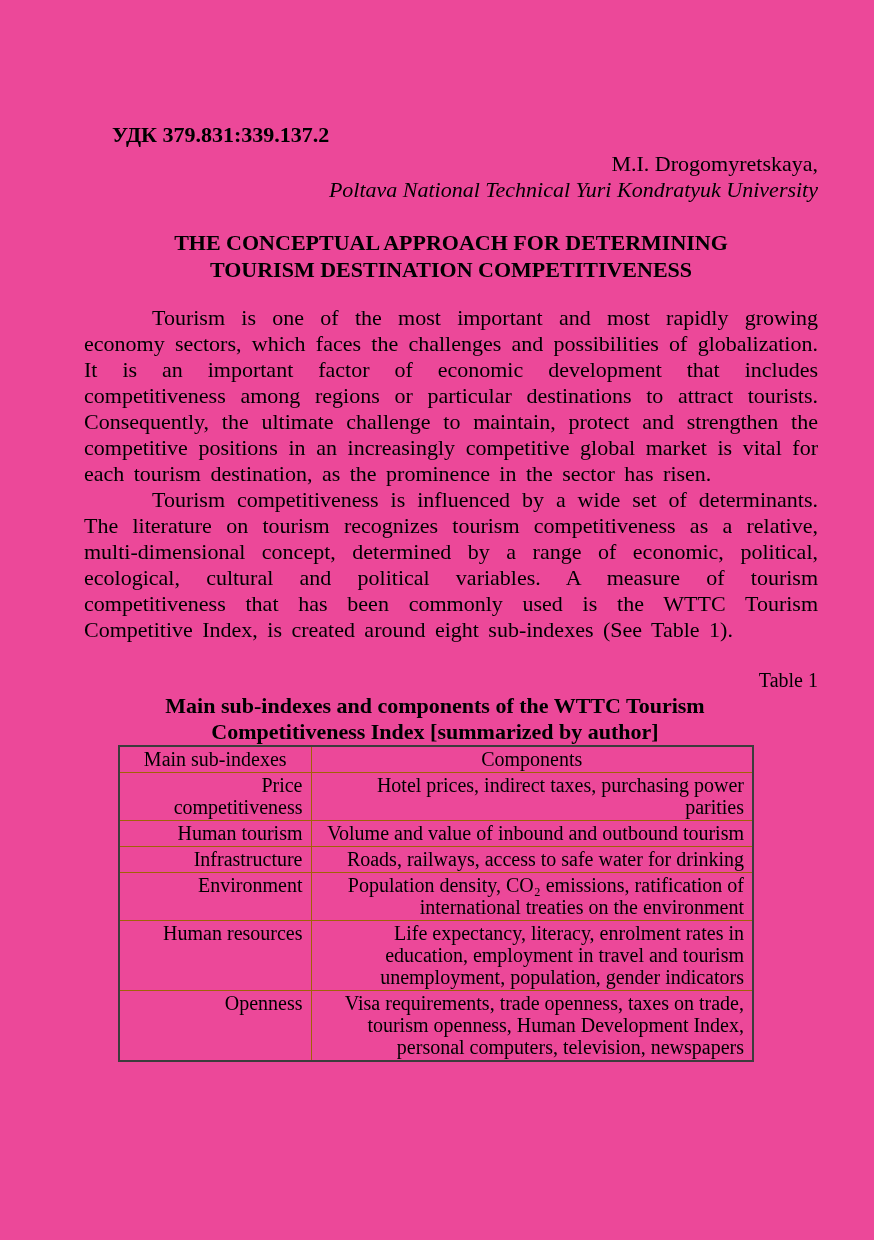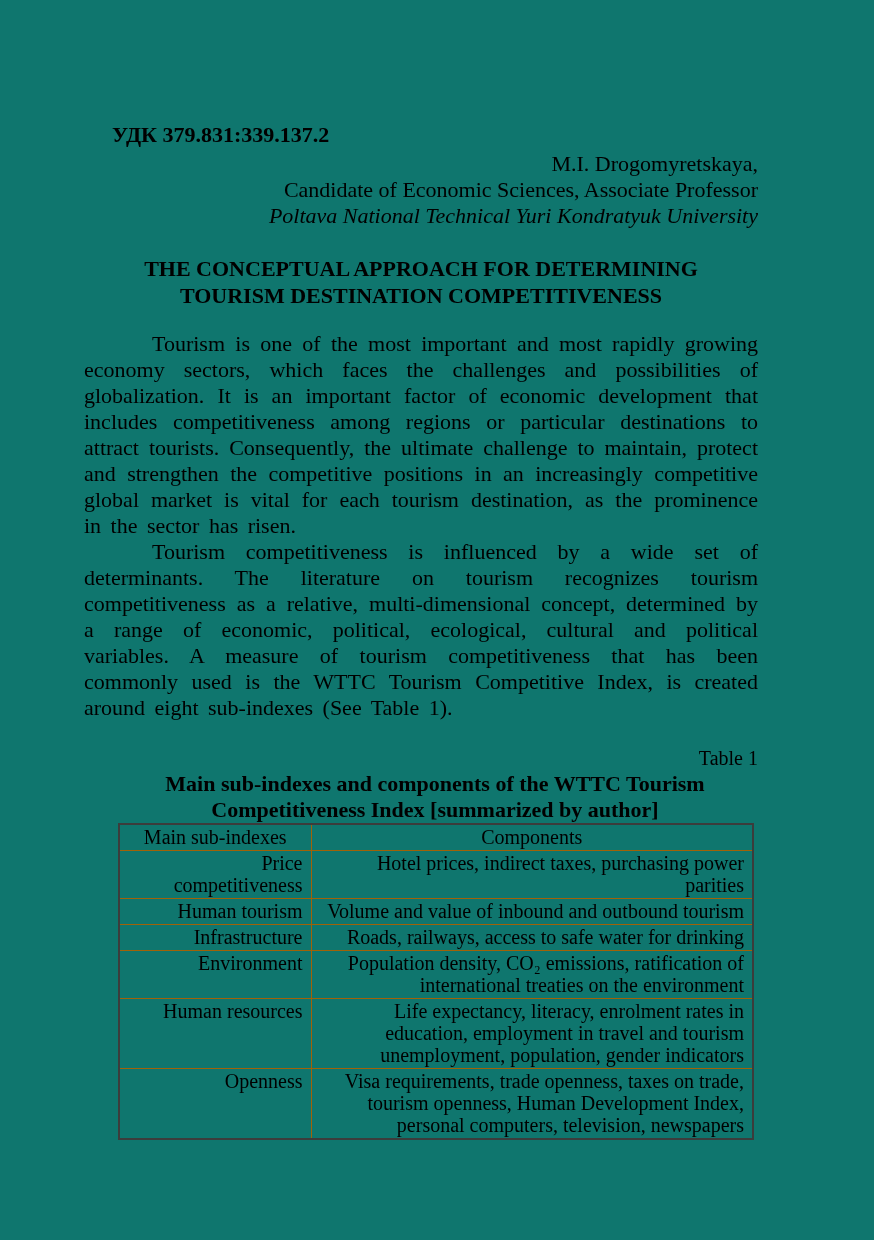--- a/index.html
+++ b/index.html
@@ -8,22 +8,22 @@
     width: 874px;
     height: 1240px;
     font-family: "Liberation Serif", "DejaVu Serif", serif;
     color: #000000;
     position: relative;
     overflow: hidden;
   }
   .page {
     width: 874px;
     height: 1240px;
-    background: #0f766e;
-    padding: 122px 116px 0 84px; 
+    background: #ec4899;
+    padding: 122px 56px 0 84px; 
   }
   .udc {
     font-weight: bold;
     font-size: 22px;
     line-height: 26px;
     margin-left: 28px;
   }
   .author-block {
     text-align: right;
     font-size: 22px;
@@ -83,21 +83,20 @@
 </style>
 </head>
 <body>
 
 <div class="page">
 
   <div class="udc">УДК 379.831:339.137.2</div>
 
   <div class="author-block">
     <div>M.I. Drogomyretskaya,</div>
-    <div>Candidate of Economic Sciences, Associate Professor</div>
     <div class="author-affiliation">Poltava National Technical Yuri Kondratyuk University</div>
   </div>
 
   <div class="paper-title">
     <div>THE CONCEPTUAL APPROACH FOR DETERMINING</div>
     <div>TOURISM DESTINATION COMPETITIVENESS</div>
   </div>
 
   <div class="body-text">
     <p>Tourism is one of the most important and most rapidly growing economy sectors, which faces the challenges and possibilities of globalization. It is an important factor of economic development that includes competitiveness among regions or particular destinations to attract tourists. Consequently, the ultimate challenge to maintain, protect and strengthen the competitive positions in an increasingly competitive global market is vital for each tourism destination, as the prominence in the sector has risen.</p>

